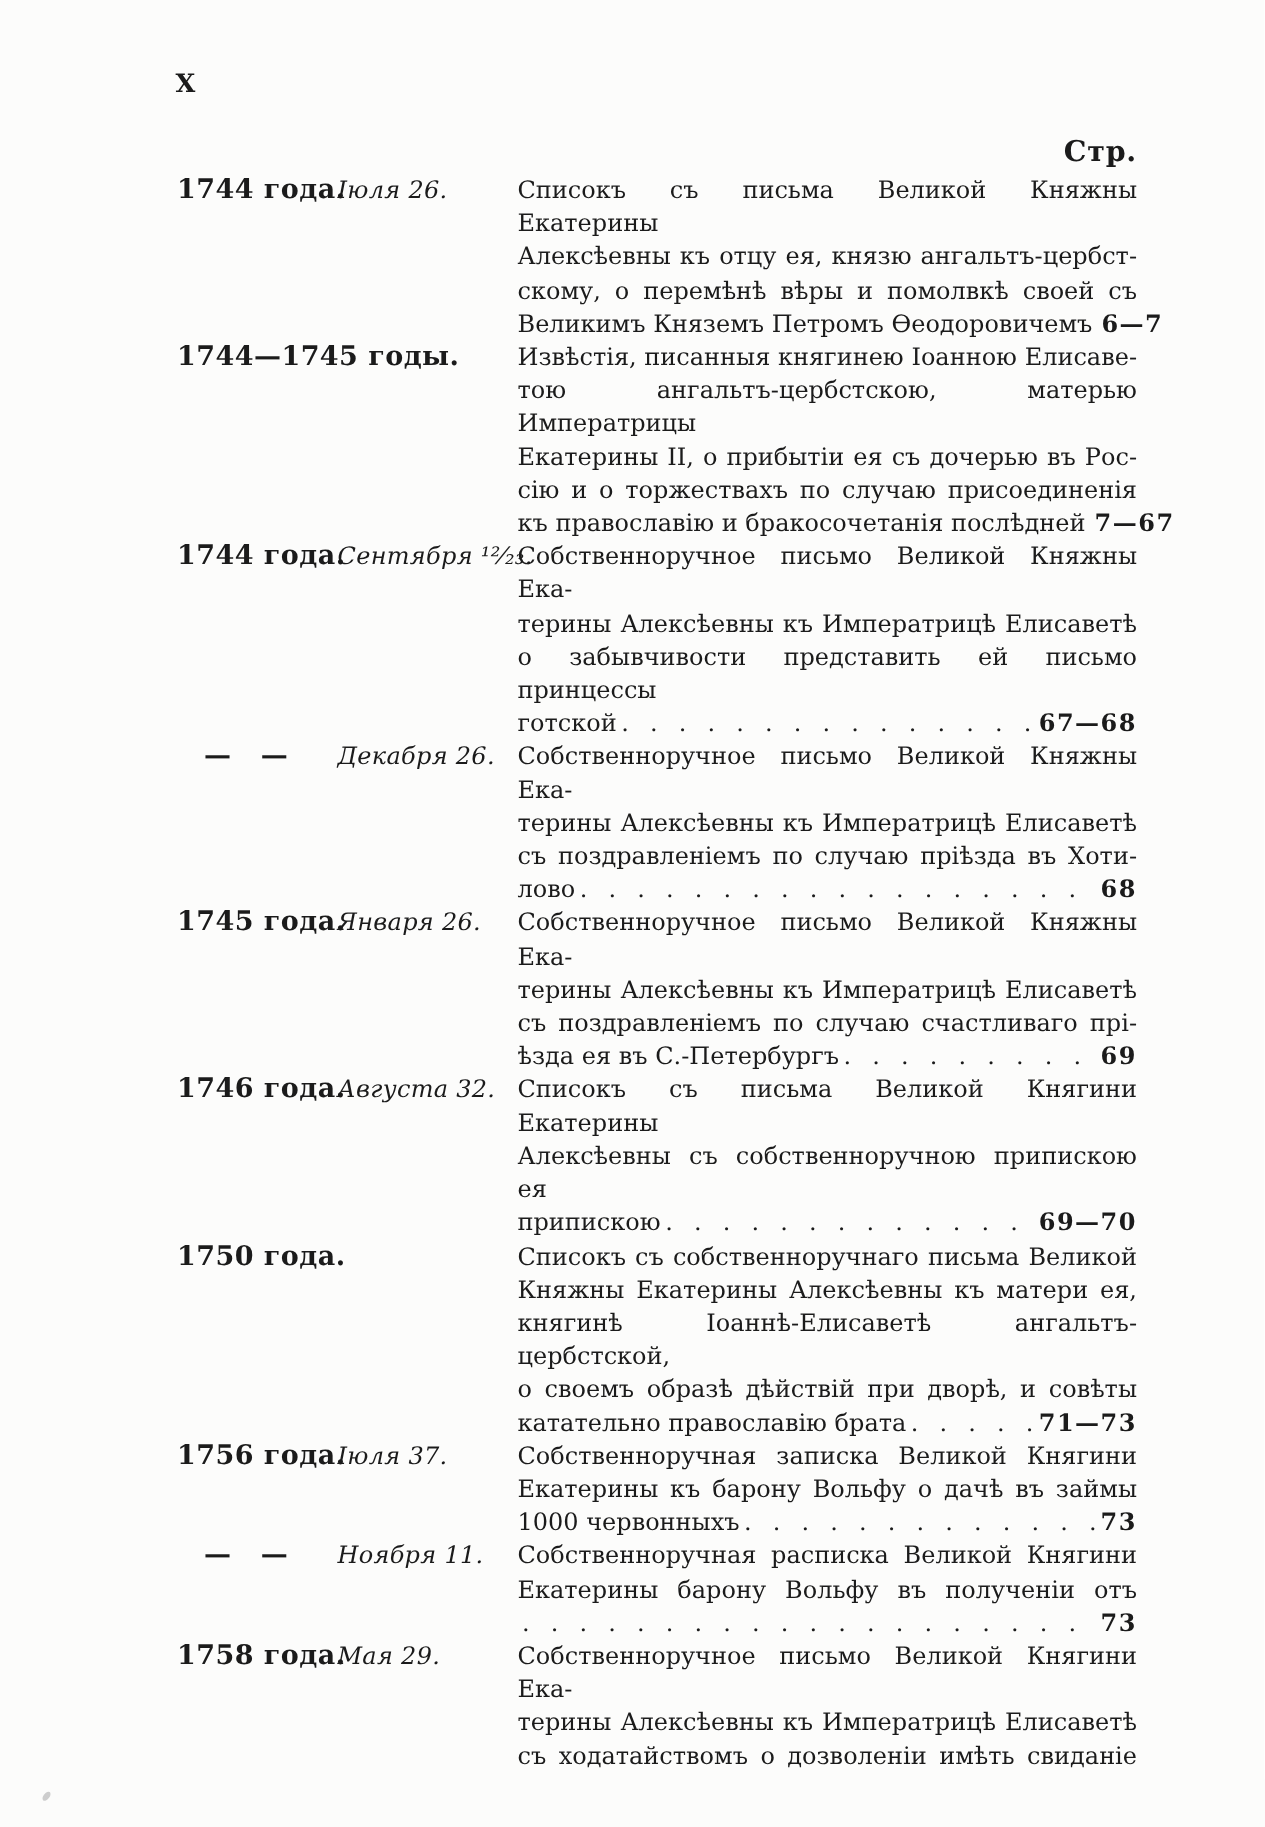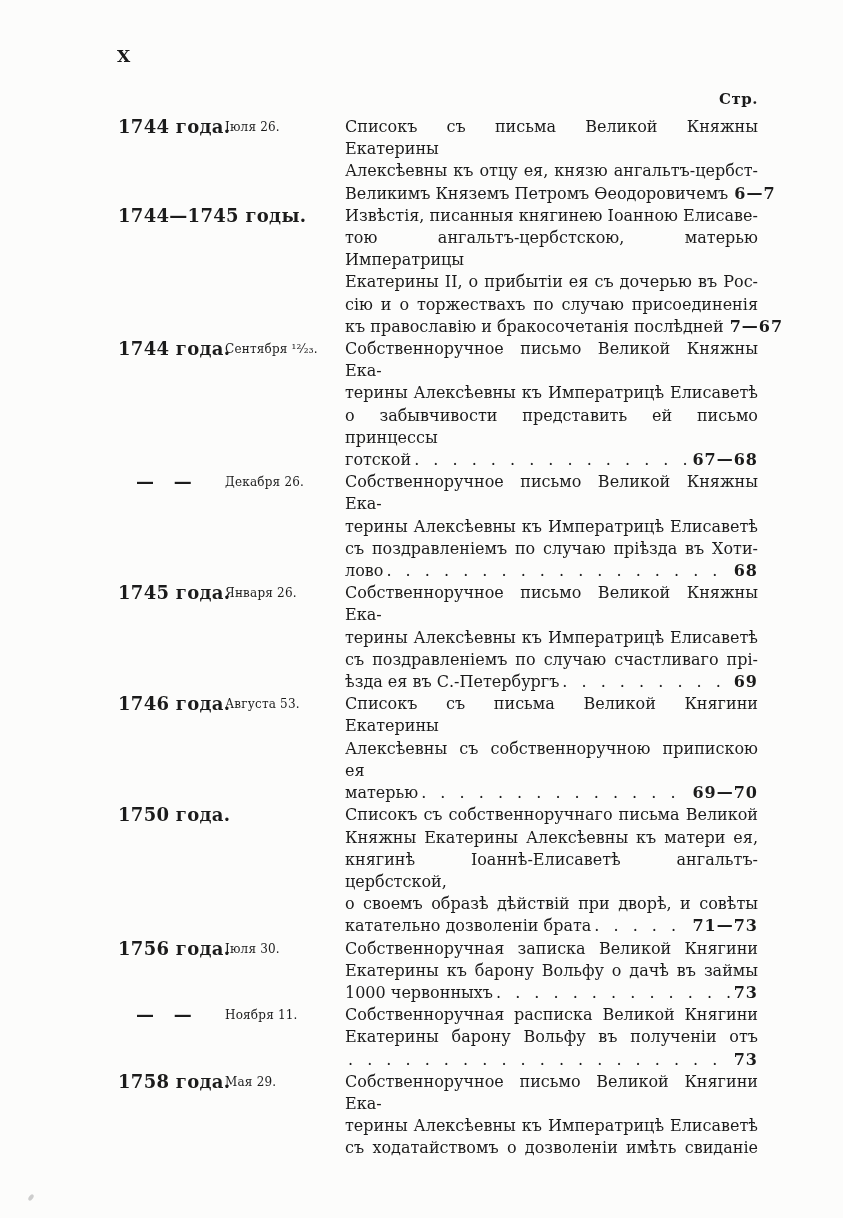--- a/index.html
+++ b/index.html
@@ -10,31 +10,31 @@
     color:#1b1b1b;
     font-family:"DejaVu Serif", serif;
     overflow:hidden;
   }
   .roman {
     position:absolute; top:46px; left:117px;
     font-size:17px; font-weight:bold; letter-spacing:1px;
   }
   .str-header {
     position:absolute; top:90px; right:85px;
-    font-size:15px; font-weight:bold; letter-spacing:0.5px;
+    font-size:19px; font-weight:bold; letter-spacing:0.5px;
   }
   .entries { position:absolute; top:116px; left:118px; width:640px; }
   .entry { display:grid; grid-template-columns:107px 120px 413px; }
   .year {
     font-size:18px; font-weight:bold; white-space:nowrap;
     line-height:22.2px; letter-spacing:0.3px;
   }
   .year.ditto { padding-left:18px; word-spacing:13px; }
   .date {
-    font-size:12px; white-space:nowrap;
+    font-size:16px; font-style:italic; white-space:nowrap;
     line-height:22.2px; letter-spacing:0.2px;
   }
   .desc { font-size:16px; line-height:22.2px; }
   .line { text-align:justify; text-align-last:justify; }
   .lastline { display:flex; align-items:flex-start; }
   .tail { white-space:nowrap; }
   .leader {
     flex:1 1 auto; min-width:0; overflow:hidden; white-space:nowrap;
     letter-spacing:4.5px; margin:0 3px;
   }
@@ -50,20 +50,21 @@
 <div class="page">
   <div class="roman">X</div>
   <div class="str-header">Стр.</div>
   <div class="entries">
   <div class="entry">
     <div class="year">1744 года.</div>
     <div class="date">Іюля 26.</div>
     <div class="desc">
           <div class="line">Списокъ съ письма Великой Княжны Екатерины</div>
           <div class="line">Алексѣевны къ отцу ея, князю ангальтъ-цербст-</div>
+          <div class="line">скому, о перемѣнѣ вѣры и помолвкѣ своей съ</div>
           <div class="lastline">
             <span class="tail">Великимъ Княземъ Петромъ Ѳеодоровичемъ</span>
             <span class="leader">. . . . . . . . . . . . . . . . . . . . . . . . . . . . . . . . . . . . . . . . . . . . . . . . . . . . . . . . . . . .</span>
             <span class="pages">6—7</span>
           </div>
         </div>
   </div>
 
   <div class="entry">
     <div class="year">1744—1745 годы.</div>
@@ -121,51 +122,51 @@
           <div class="lastline">
             <span class="tail">ѣзда ея въ С.-Петербургъ</span>
             <span class="leader">. . . . . . . . . . . . . . . . . . . . . . . . . . . . . . . . . . . . . . . . . . . . . . . . . . . . . . . . . . . .</span>
             <span class="pages">69</span>
           </div>
         </div>
   </div>
 
   <div class="entry">
     <div class="year">1746 года.</div>
-    <div class="date">Августа 53.</div>
+    <div class="date">Августа 32.</div>
     <div class="desc">
           <div class="line">Списокъ съ письма Великой Княгини Екатерины</div>
           <div class="line">Алексѣевны съ собственноручною припискою ея</div>
           <div class="lastline">
-            <span class="tail">матерью</span>
+            <span class="tail">припискою</span>
             <span class="leader">. . . . . . . . . . . . . . . . . . . . . . . . . . . . . . . . . . . . . . . . . . . . . . . . . . . . . . . . . . . .</span>
             <span class="pages">69—70</span>
           </div>
         </div>
   </div>
 
   <div class="entry">
     <div class="year">1750 года.</div>
     <div class="date"></div>
     <div class="desc">
           <div class="line">Списокъ съ собственноручнаго письма Великой</div>
           <div class="line">Княжны Екатерины Алексѣевны къ матери ея,</div>
           <div class="line">княгинѣ Іоаннѣ-Елисаветѣ ангальтъ-цербстской,</div>
           <div class="line">о своемъ образѣ дѣйствій при дворѣ, и совѣты</div>
           <div class="lastline">
-            <span class="tail">катательно дозволеніи брата</span>
+            <span class="tail">катательно православію брата</span>
             <span class="leader">. . . . . . . . . . . . . . . . . . . . . . . . . . . . . . . . . . . . . . . . . . . . . . . . . . . . . . . . . . . .</span>
             <span class="pages">71—73</span>
           </div>
         </div>
   </div>
 
   <div class="entry">
     <div class="year">1756 года.</div>
-    <div class="date">Іюля 30.</div>
+    <div class="date">Іюля 37.</div>
     <div class="desc">
           <div class="line">Собственноручная записка Великой Княгини</div>
           <div class="line">Екатерины къ барону Вольфу о дачѣ въ займы</div>
           <div class="lastline">
             <span class="tail">1000 червонныхъ</span>
             <span class="leader">. . . . . . . . . . . . . . . . . . . . . . . . . . . . . . . . . . . . . . . . . . . . . . . . . . . . . . . . . . . .</span>
             <span class="pages">73</span>
           </div>
         </div>
   </div>

